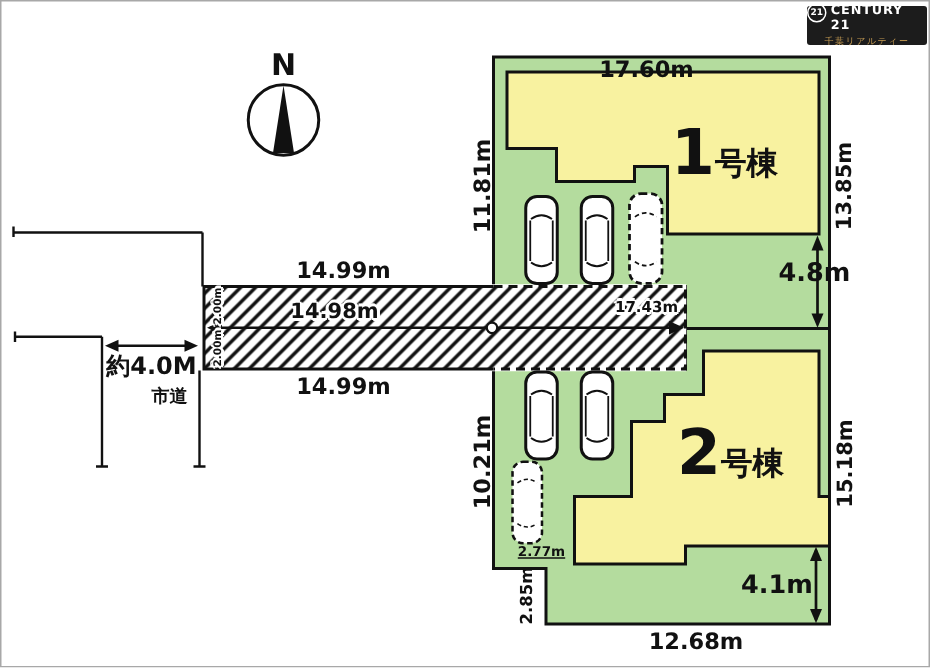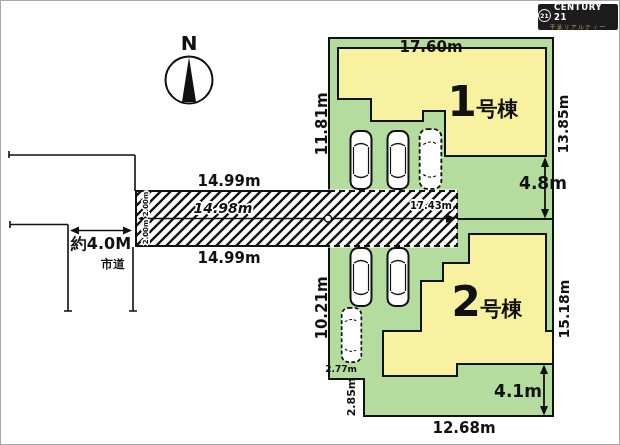--- a/index.html
+++ b/index.html
@@ -21,21 +21,21 @@
   }
   .bldg-label .num{font-size:42px;font-weight:bold;}
   .bldg-label .suf{font-size:21px;font-weight:bold;}
   .bldg-label{display:flex;align-items:baseline;}
   
   #logo{
     position:absolute;left:537px;top:3px;width:80px;height:26px;
     background:#1c1c1c;border-radius:2px;display:flex;flex-direction:column;
     align-items:center;justify-content:center;gap:1px;
   }
-  #logo .row1{display:flex;align-items:flex-end;gap:3px;}
+  #logo .row1{display:flex;align-items:flex-start;gap:3px;}
   #logo .c21circle{
     width:11px;height:11px;border:1px solid #fff;border-radius:50%;
     color:#fff;font-size:6px;font-weight:bold;line-height:11px;text-align:center;
   }
   #logo .brand{color:#fff;font-size:8.5px;font-weight:bold;letter-spacing:0.6px;}
   #logo .subtitle{color:#c49a52;font-size:6px;letter-spacing:1px;}
 </style>
 </head>
 <body>
 
@@ -128,36 +128,36 @@
   <div class="lbl" style="left:430px;top:23px;font-size:15px;margin-top:23px;">17.60m</div>
   <div class="lbl rot" style="left:321px;top:123px;font-size:15px;">11.81m</div>
   <div class="lbl rot" style="left:562px;top:123px;font-size:14px;">13.85m</div>
   <div class="lbl bldg-label" style="left:482px;top:101px;">
     <span class="num">1</span>
       <span class="suf">号棟</span>
   </div>
   <div class="lbl" style="left:542px;top:182px;font-size:17px;">4.8m</div>
 
   <div class="lbl" style="left:228px;top:180px;font-size:15px;">14.99m</div>
-  <div class="lbl halo" style="left:222px;top:207px;font-size:14px;font-style:italic;">14.98m</div>
+  <div class="lbl halo" style="left:222px;top:207px;font-size:14px;">14.98m</div>
   <div class="lbl halo" style="left:430px;top:205px;font-size:10px;text-align:center;">17.43m</div>
   <div class="lbl" style="left:228px;top:257px;font-size:15px;">14.99m</div>
   <div class="lbl rot halo" style="left:145px;top:203px;font-size:7px;">2.00m</div>
   <div class="lbl rot halo" style="left:145px;top:231px;font-size:7px;">2.00m</div>
 
   <div class="lbl" style="left:100px;top:243px;font-size:16px;">約4.0M</div>
   <div class="lbl" style="left:100px;top:263px;font-size:12px;margin-left:12px;">市道</div>
 
   <div class="lbl rot" style="left:321px;top:307px;font-size:15px;">10.21m</div>
   <div class="lbl rot" style="left:563px;top:308px;font-size:14px;">15.18m</div>
   <div class="lbl bldg-label" style="left:486px;top:301px;">
     <span class="num">2</span>
       <span class="suf">号棟</span>
   </div>
-  <div class="lbl" style="left:340px;top:368px;font-size:9px;">2.77m</div>
+  <div class="lbl" style="left:360px;top:368px;font-size:9px;text-decoration:underline;">2.77m</div>
   <div class="lbl rot" style="left:350px;top:396px;font-size:11px;">2.85m</div>
   <div class="lbl" style="left:517px;top:390px;font-size:17px;">4.1m</div>
   <div class="lbl" style="left:463px;top:427px;font-size:15px;">12.68m</div>
 
   <div id="logo">
     <div class="row1">
       <span class="c21circle">21</span>
       <span class="brand">CENTURY 21</span>
     </div>
     <span class="subtitle">千葉リアルティー</span>

